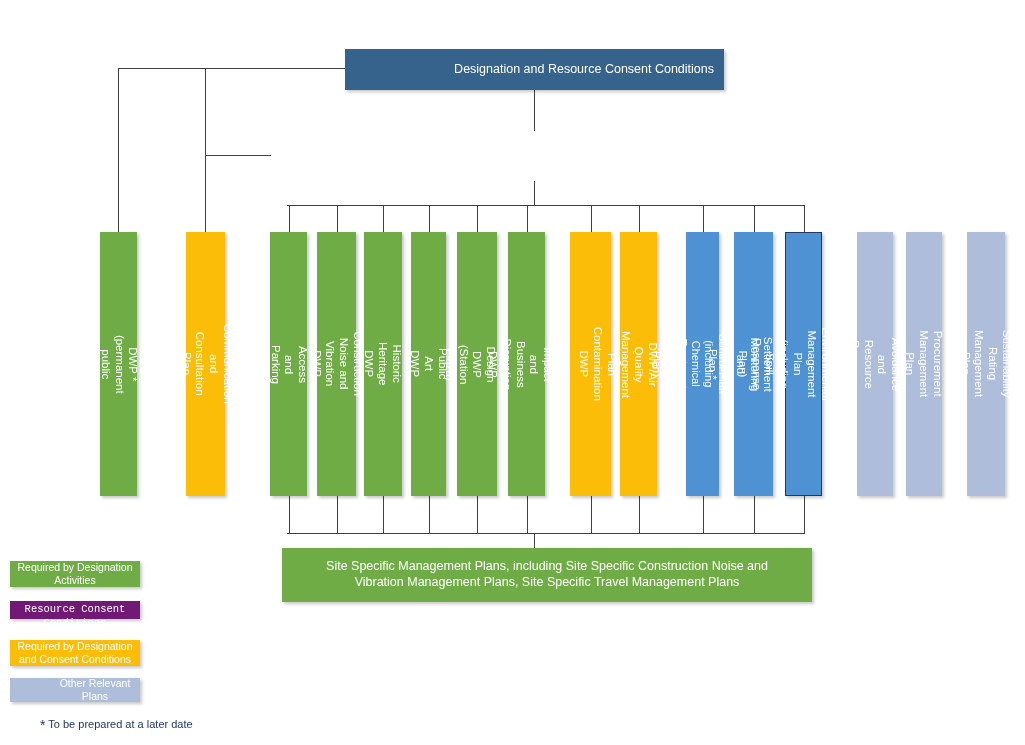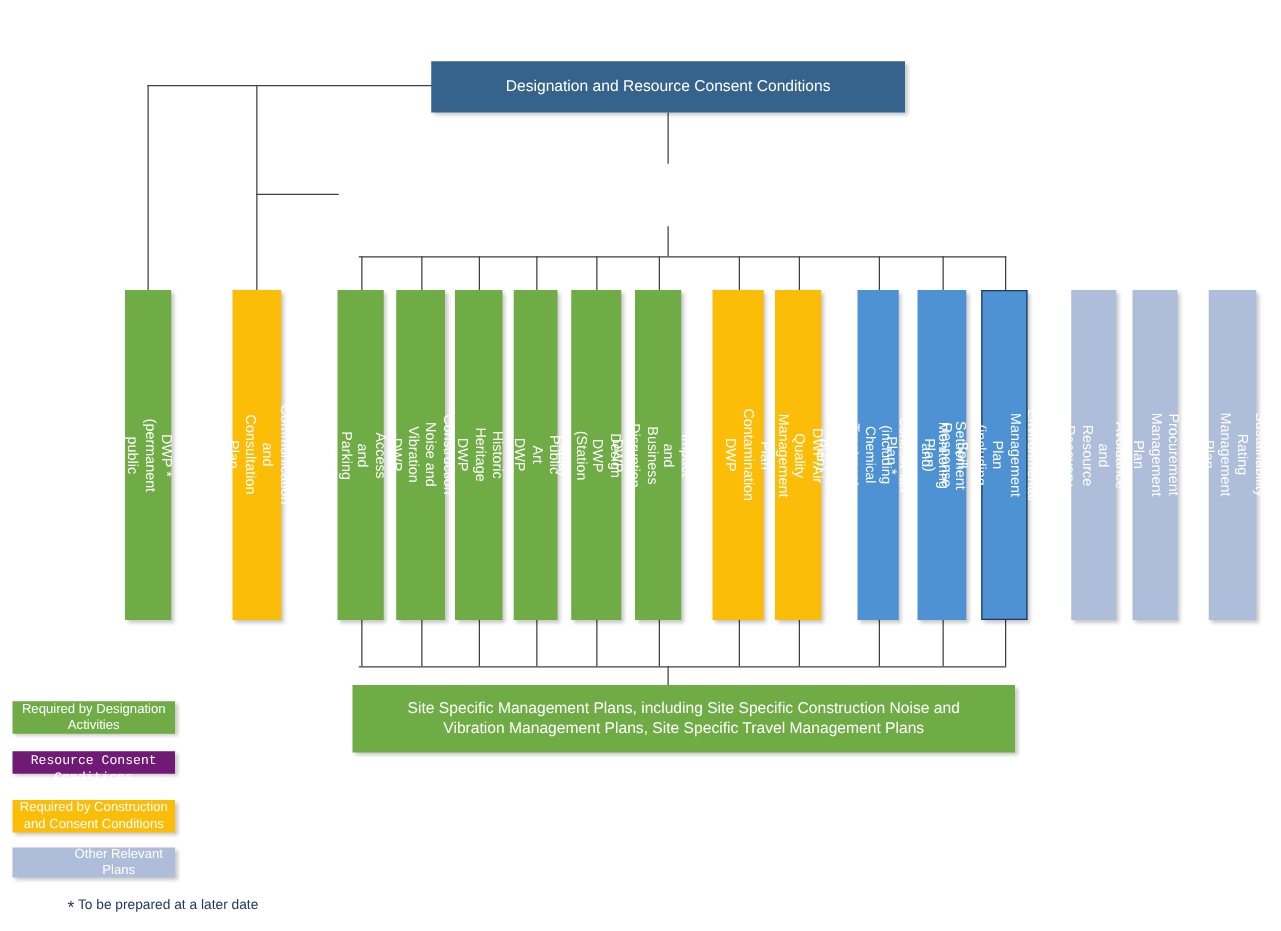--- a/index.html
+++ b/index.html
@@ -29,21 +29,21 @@
   }
   .line.h { height: 1px; }
   .line.v { width: 1px; }
 
   
   .box {
     position: absolute;
     box-sizing: border-box;
     display: flex;
     align-items: center;
-    justify-content: center;
+    justify-content: flex-end;
     text-align: center;
     color: #ffffff;
     line-height: 1.25;
     box-shadow: 2px 2px 3px rgba(0,0,0,0.22);
   }
   .box.horiz {
     font-size: 12.5px;
     padding: 4px 10px;
   }
   
@@ -244,25 +244,25 @@
   </div>
 
   <div id="legend">
       <div class="legend-item" style="left: 10px; top: 561px; width: 130px; height: 26px; background: rgb(111, 172, 70);">
         <span>Required by Designation Activities</span>
       </div>
       <div class="legend-item" style="left: 10px; top: 601px; width: 130px; height: 18px; background: #701a75; font-family: Liberation Mono, monospace;">
         <span>Required by Resource Consent Conditions</span>
       </div>
       <div class="legend-item" style="left: 10px; top: 640px; width: 130px; height: 26px; background: rgb(251, 189, 7);">
-        <span>Required by Construction and Consent Conditions</span>
+        <span>Required by Designation and Consent Conditions</span>
       </div>
       <div class="legend-item" style="left: 10px; top: 678px; width: 130px; height: 24px; background: rgb(174, 189, 217); padding-left: 44px;">
         <span>Other Relevant Plans</span>
       </div>
     </div>
 
-  <div class="footnote" style="left:40px; top:718px;margin-left:14px;">
+  <div class="footnote" style="left:40px; top:718px;">
     <span class="star">*</span>
     <span>To be prepared at a later date</span>
   </div>
 
 </div>
 
 </body></html>

